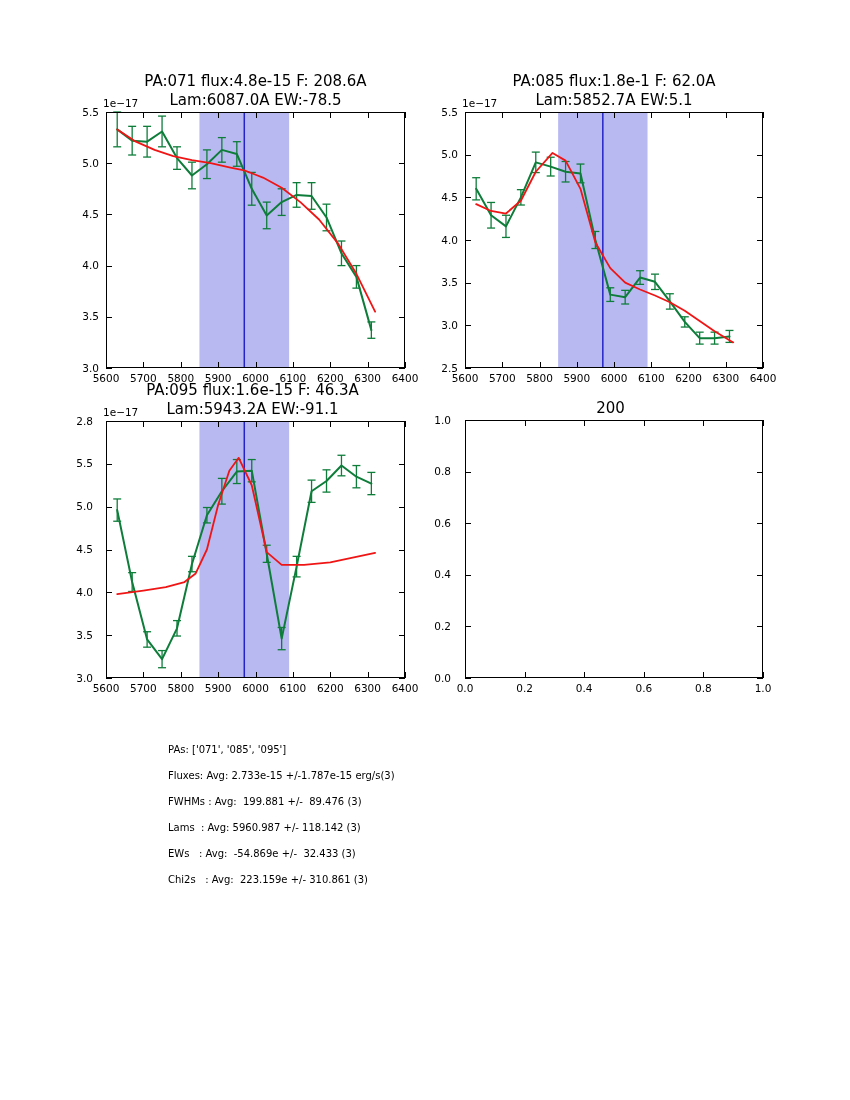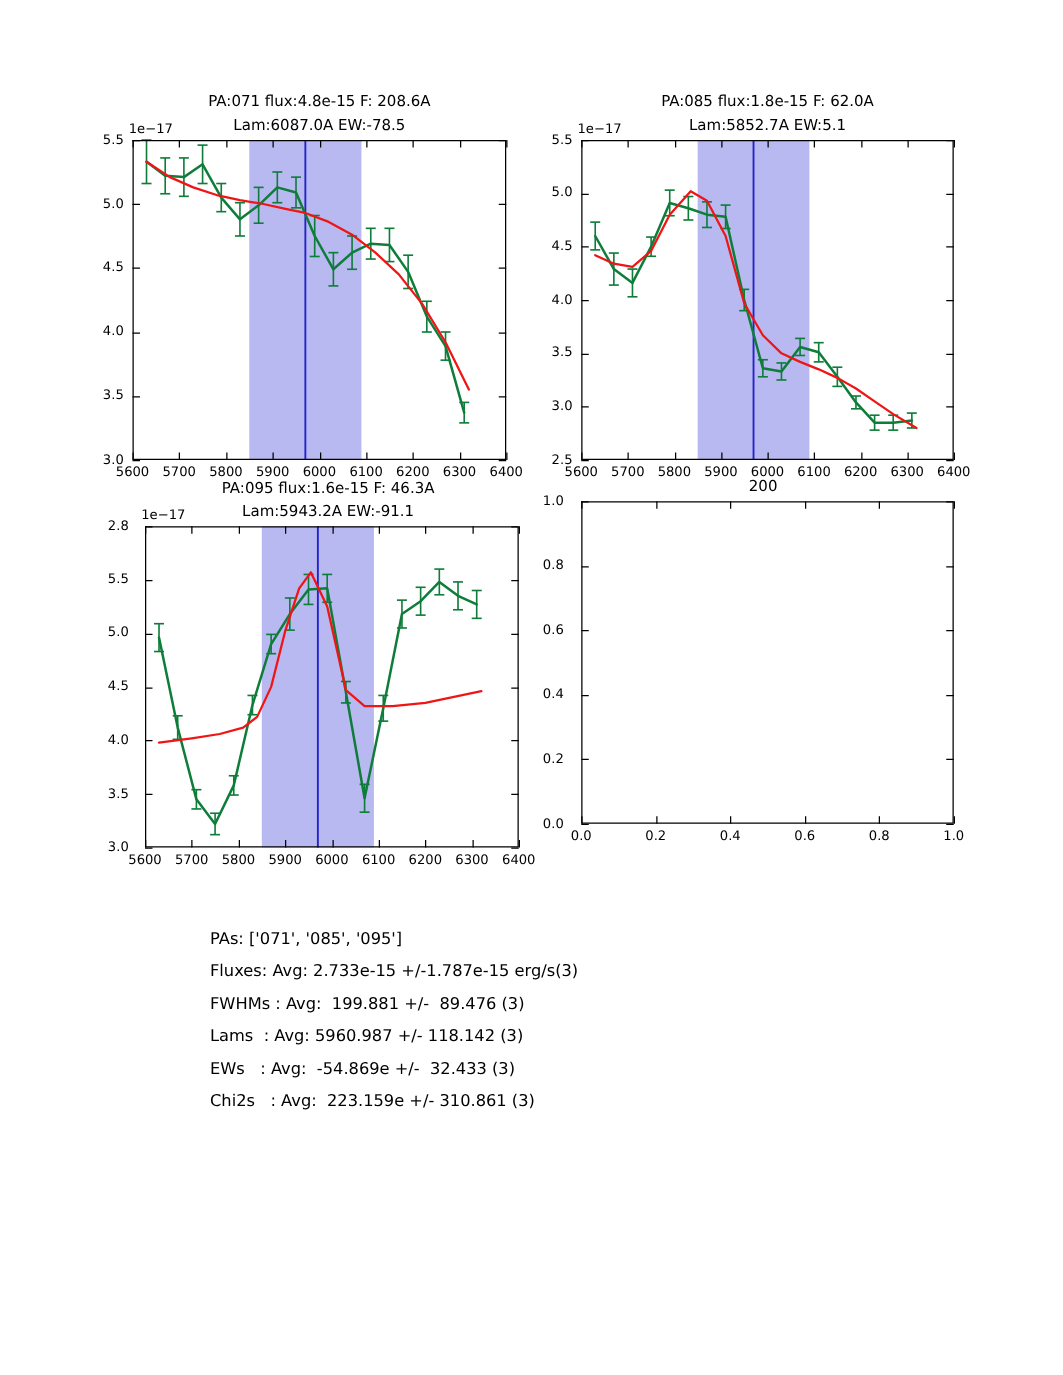--- a/index.html
+++ b/index.html
@@ -2,28 +2,28 @@
 <html><head>
 <meta charset="utf-8">
 <style>
   html, body { margin:0; padding:0; background:#ffffff; }
   body { width:850px; height:1100px; position:relative;
          font-family:"DejaVu Sans", sans-serif; color:#000; }
   .figure { position:absolute; left:0; top:0; width:850px; height:1100px; background:#ffffff; }
   .plot { position:absolute; }
   .plot svg { position:absolute; left:0; top:0; overflow:visible; display:block; }
   .ptitle { position:absolute; left:50%; transform:translateX(-50%);
-            white-space:nowrap; font-size:12px; line-height:14px; text-align:center; }
+            white-space:nowrap; font-size:15px; line-height:14px; text-align:center; }
   .t1 { top:-38px; }
   .t2 { top:-19px; }
   .offset-label { position:absolute; left:-3px; top:-15px; font-size:10.5px; line-height:12px; }
   .xlab { position:absolute; transform:translateX(-50%); font-size:10.5px;
           line-height:12px; white-space:nowrap; }
   .ylab { position:absolute; font-size:10.5px; line-height:13px; white-space:nowrap; text-align:right; }
-  .summary { position:absolute; left:168px; top:744px; font-size:13px; }
+  .summary { position:absolute; left:168px; top:744px; font-size:10px; }
   .summary .sline { white-space:pre; height:12px; margin-bottom:14px; }
 </style>
 </head>
 <body>
 
 <div class="figure">
 
   <div class="plot" style="left: 106px; top: 112px; width: 299px; height: 256px;">
       <svg width="299" height="256" viewBox="0 0 299 256">
         <rect x="93.4375" y="0" width="89.70000000000002" height="256" fill="#b9b9f2"></rect>
@@ -231,42 +231,42 @@
           <line x1="298" x2="292" y1="128.5" y2="128.5"></line>
           <line x1="0" x2="6" y1="85.5" y2="85.5"></line>
           <line x1="298" x2="292" y1="85.5" y2="85.5"></line>
           <line x1="0" x2="6" y1="43.5" y2="43.5"></line>
           <line x1="298" x2="292" y1="43.5" y2="43.5"></line>
           <line x1="0" x2="6" y1="0.5" y2="0.5"></line>
           <line x1="298" x2="292" y1="0.5" y2="0.5"></line>
         </g>
         <rect x="0.5" y="0.5" width="297" height="255" fill="none" stroke="#000000" stroke-width="1"></rect>
       </svg>
-    <div class="ptitle t1">PA:085 flux:1.8e-15 F: 62.0A</div>
+    <div class="ptitle t1">PA:085 flux:1.8e-1 F: 62.0A</div>
     <div class="ptitle t2">Lam:5852.7A EW:5.1</div>
     <div class="offset-label">1e−17</div>
   <div class="xlab" style="left: 0px; top: 260px;">5600</div>
       <div class="xlab" style="left: 37.25px; top: 260px;">5700</div>
       <div class="xlab" style="left: 74.5px; top: 260px;">5800</div>
       <div class="xlab" style="left: 111.75px; top: 260px;">5900</div>
       <div class="xlab" style="left: 149px; top: 260px;">6000</div>
       <div class="xlab" style="left: 186.25px; top: 260px;">6100</div>
       <div class="xlab" style="left: 223.5px; top: 260px;">6200</div>
       <div class="xlab" style="left: 260.75px; top: 260px;">6300</div>
       <div class="xlab" style="left: 298px; top: 260px;">6400</div>
       <div class="ylab" style="right: 305px; top: 249.5px;">2.5</div>
       <div class="ylab" style="right: 305px; top: 206.833px;">3.0</div>
       <div class="ylab" style="right: 305px; top: 164.167px;">3.5</div>
       <div class="ylab" style="right: 305px; top: 121.5px;">4.0</div>
       <div class="ylab" style="right: 305px; top: 78.8333px;">4.5</div>
       <div class="ylab" style="right: 305px; top: 36.1667px;">5.0</div>
       <div class="ylab" style="right: 305px; top: -6.5px;">5.5</div>
     </div>
 
-  <div class="plot" style="left: 116px; top: 421px; width: 293px; height: 257px; border-radius: 14px;">
+  <div class="plot" style="left: 106px; top: 421px; width: 293px; height: 257px; border-radius: 14px;">
       <svg width="299" height="257" viewBox="0 0 299 257">
         <rect x="93.4375" y="0" width="89.70000000000002" height="257" fill="#b9b9f2"></rect>
         <line x1="138.2875" x2="138.2875" y1="0" y2="257" stroke="#2323c8" stroke-width="1.5"></line>
         <g stroke="#0e7d3a" stroke-width="1.3">
           <line x1="11.2125" x2="11.2125" y1="100.22999999999999" y2="77.95666666666668"></line>
           <line x1="7.2125" x2="15.2125" y1="77.95666666666668" y2="77.95666666666668"></line>
           <line x1="7.2125" x2="15.2125" y1="100.22999999999999" y2="100.22999999999999"></line>
           <line x1="26.162499999999998" x2="26.162499999999998" y1="170.4766666666667" y2="151.62999999999997"></line>
           <line x1="22.162499999999998" x2="30.162499999999998" y1="151.62999999999997" y2="151.62999999999997"></line>
           <line x1="22.162499999999998" x2="30.162499999999998" y1="170.4766666666667" y2="170.4766666666667"></line>
@@ -371,21 +371,21 @@
       <div class="xlab" style="left: 299px; top: 261px;">6400</div>
       <div class="ylab" style="right: 306px; top: 250.5px;">3.0</div>
       <div class="ylab" style="right: 306px; top: 207.667px;">3.5</div>
       <div class="ylab" style="right: 306px; top: 164.833px;">4.0</div>
       <div class="ylab" style="right: 306px; top: 122px;">4.5</div>
       <div class="ylab" style="right: 306px; top: 79.1667px;">5.0</div>
       <div class="ylab" style="right: 306px; top: 36.3333px;">5.5</div>
       <div class="ylab" style="right: 306px; top: -6.5px;">2.8</div>
     </div>
 
-  <div class="plot" style="left: 465px; top: 401px; width: 291px; height: 258px;">
+  <div class="plot" style="left: 465px; top: 420px; width: 291px; height: 258px;">
       <svg width="298" height="258" viewBox="0 0 298 258">
         <g stroke="#000000" stroke-width="1">
           <line x1="0.5" x2="0.5" y1="258" y2="252"></line>
           <line x1="0.5" x2="0.5" y1="0" y2="6"></line>
           <line x1="60.5" x2="60.5" y1="258" y2="252"></line>
           <line x1="60.5" x2="60.5" y1="0" y2="6"></line>
           <line x1="119.5" x2="119.5" y1="258" y2="252"></line>
           <line x1="119.5" x2="119.5" y1="0" y2="6"></line>
           <line x1="179.5" x2="179.5" y1="258" y2="252"></line>
           <line x1="179.5" x2="179.5" y1="0" y2="6"></line>

